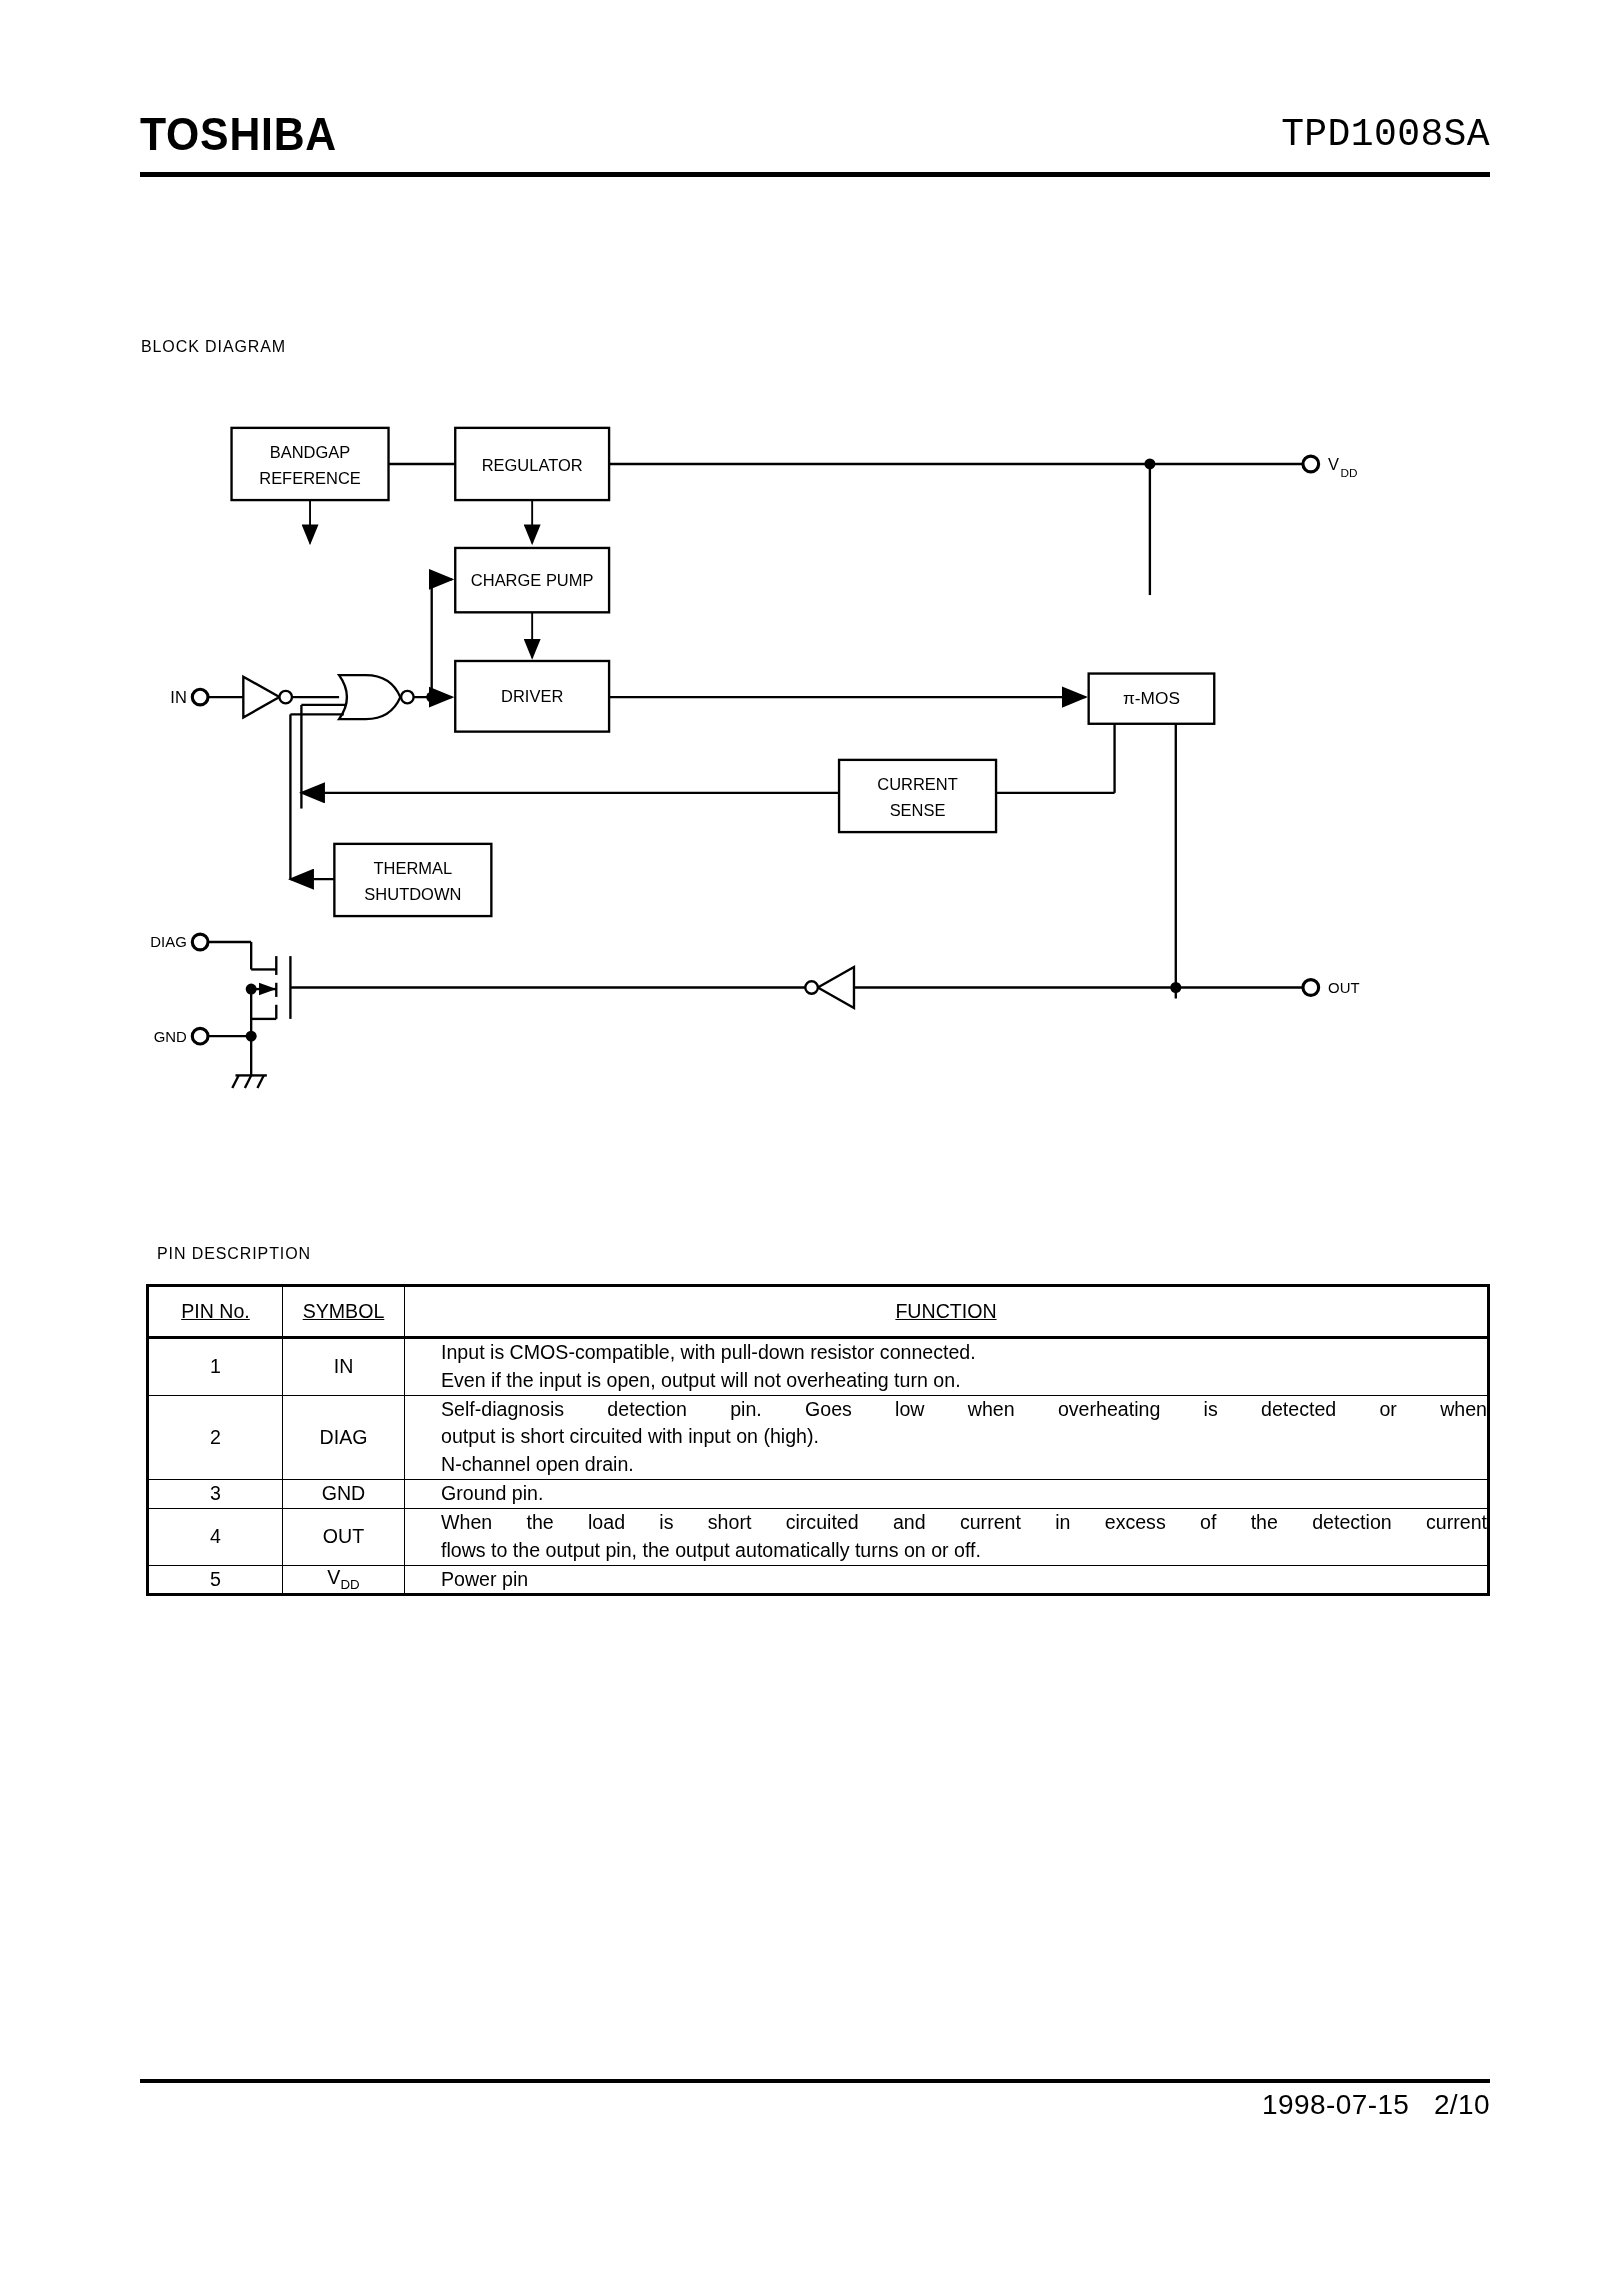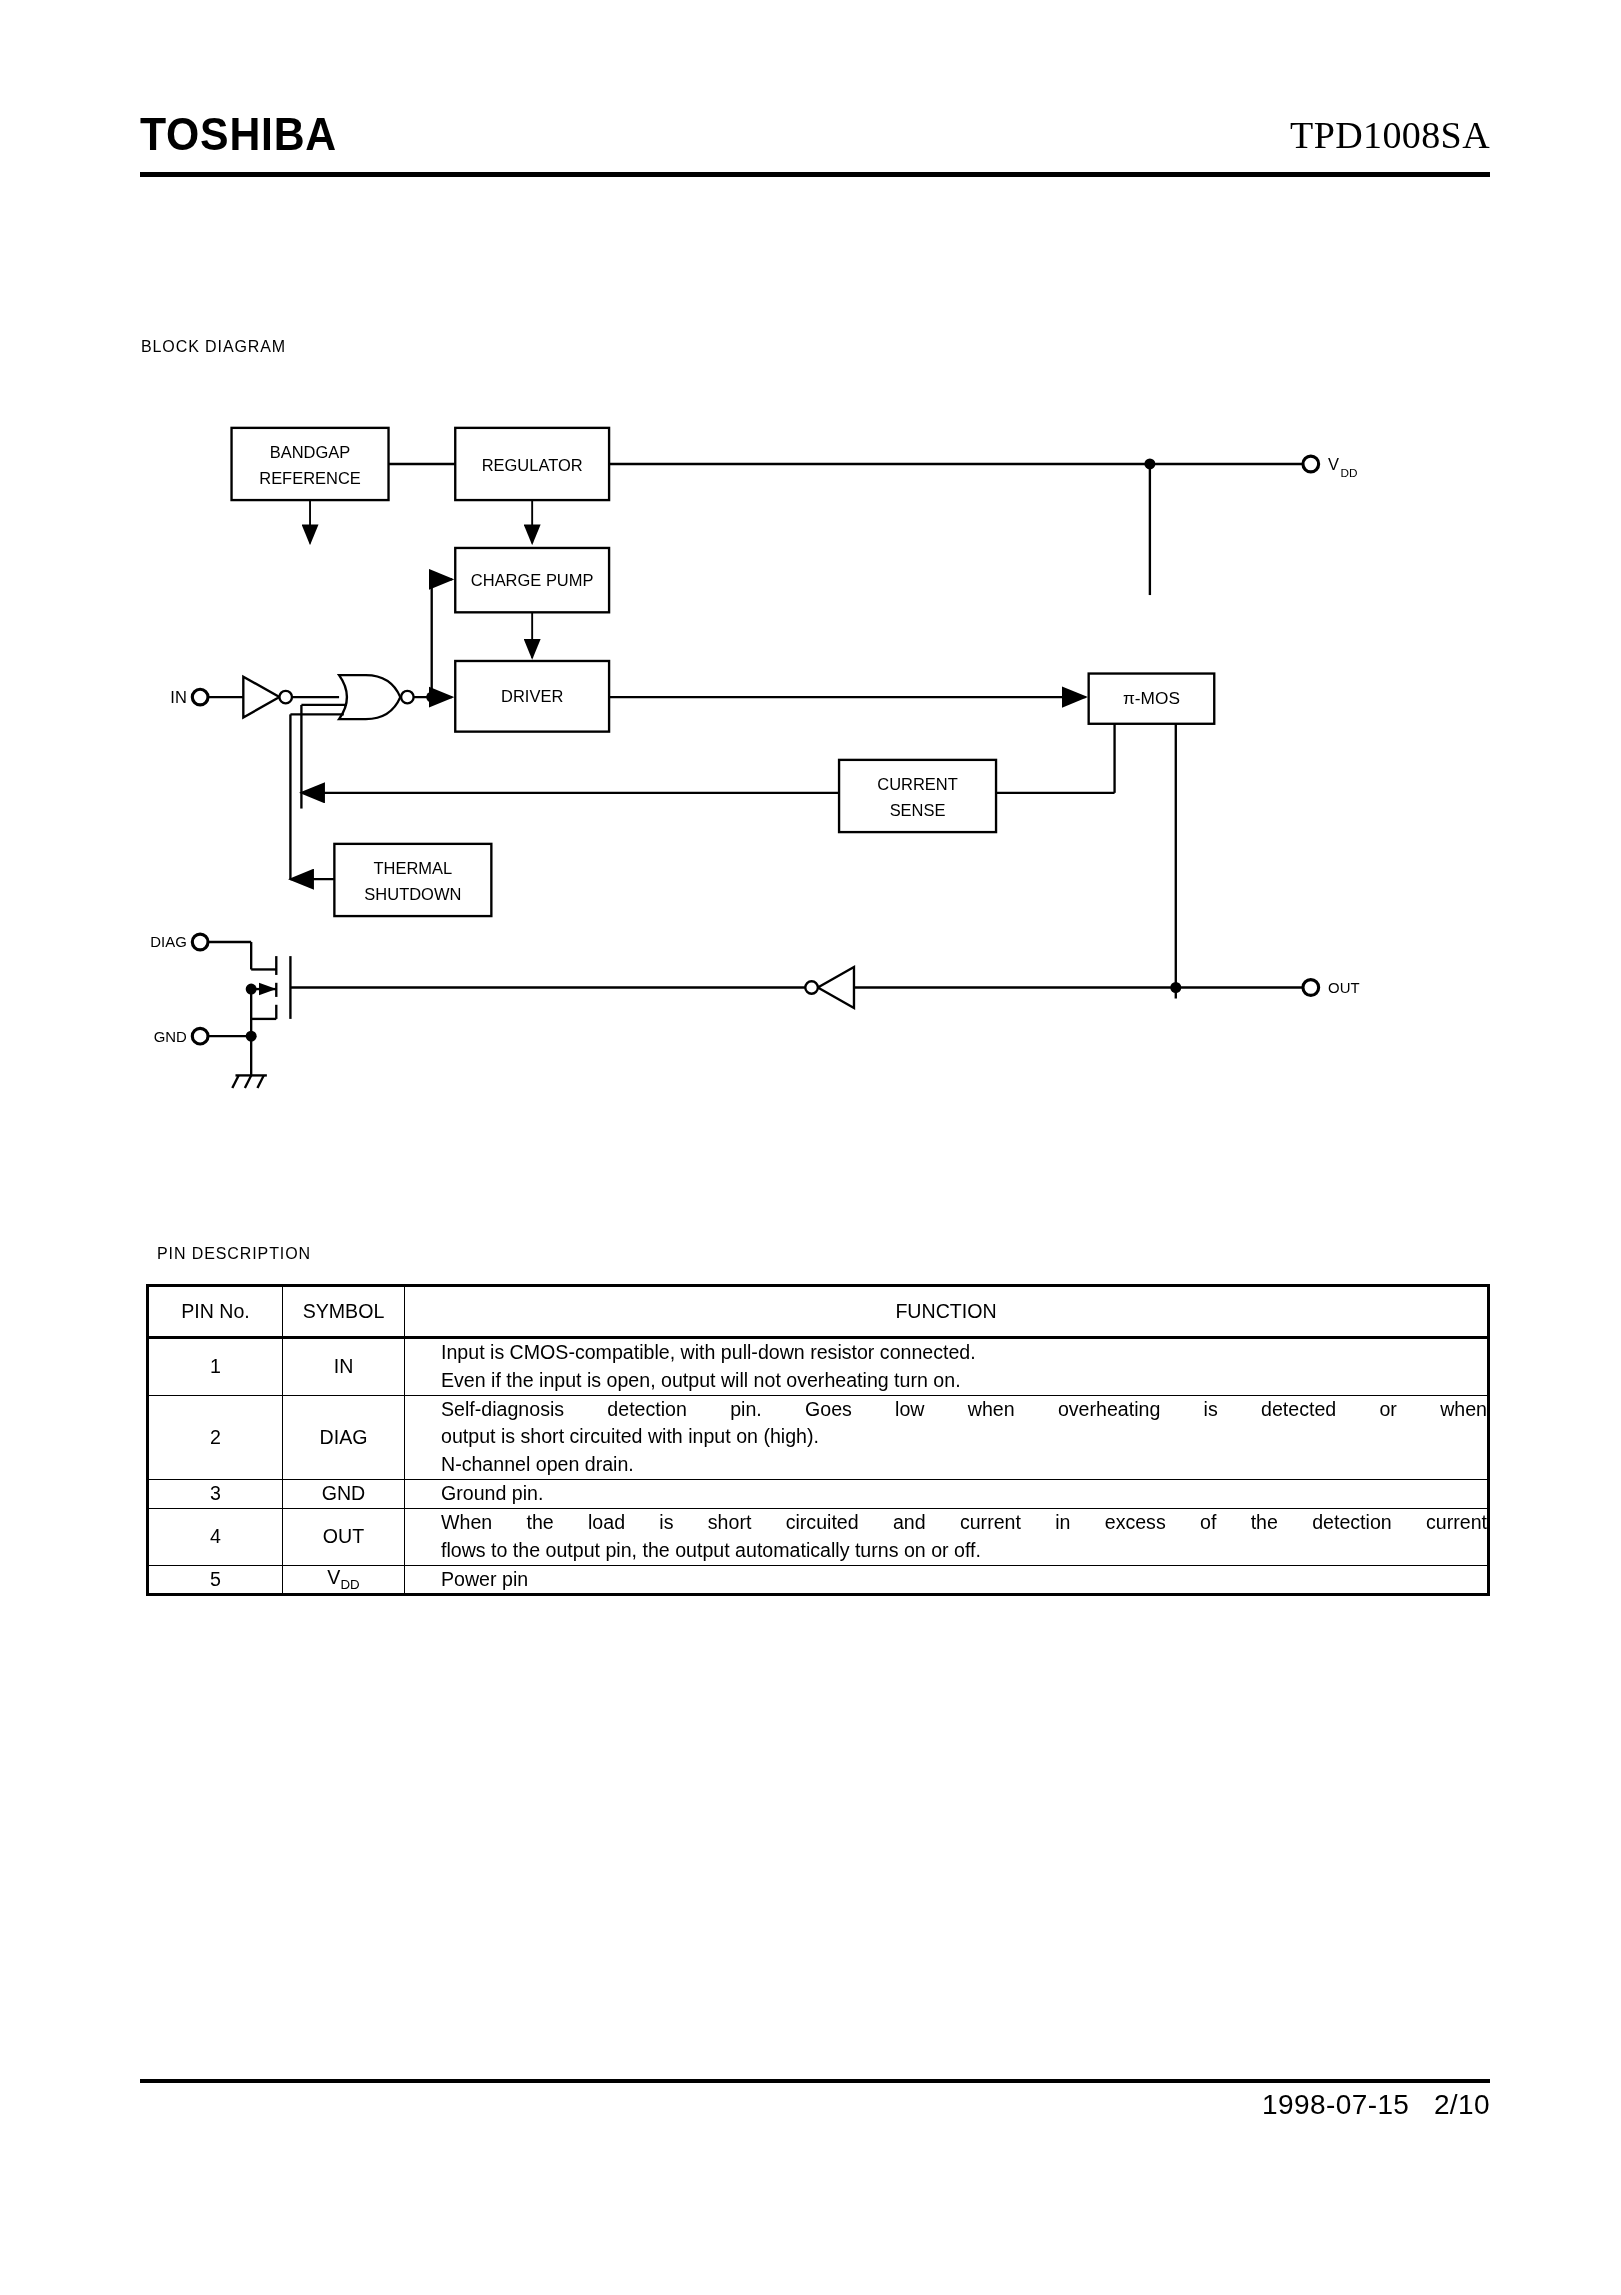--- a/index.html
+++ b/index.html
@@ -41,21 +41,21 @@
     transform: scaleX(0.93);
     transform-origin: left center;
     font-family: "Liberation Sans", sans-serif;
   }
   .partno {
     position: absolute;
     right: 0;
     top: 11px;
     font-size: 38px;
     letter-spacing: 0.4px;
-    font-family: Liberation Serif, serif;
+    font-family: Liberation Mono, monospace;
   }
   .header-rule {
     position: absolute;
     left: 0;
     bottom: 0;
     width: 1350px;
     height: 4.7px;
     background: #000;
   }
 
@@ -144,21 +144,21 @@
   }
   #pin-table td, #pin-table th {
     border: 1.6px solid #000;
     padding: 0;
     vertical-align: middle;
   }
   #pin-table .outer-top { border-top: 3.9px solid #000; }
   #pin-table .outer-bottom { border-bottom: 3.9px solid #000; }
   #pin-table .outer-left { border-left: 3.9px solid #000; }
   #pin-table .outer-right { border-right: 3.9px solid #000; }
-  #pin-table .hdr-row td { border-bottom: 3.9px solid #000; }
+  #pin-table .hdr-row td { border-bottom: 3.9px solid #000; text-decoration: underline; }
   .col-pin { width: 135px; }
   .col-sym { width: 122px; }
   .col-fn  { width: auto; }
   .cell-center {
     text-align: center;
     font-weight: normal;
   }
   .cell-fn {
     text-align: justify;
     text-align-last: left;

